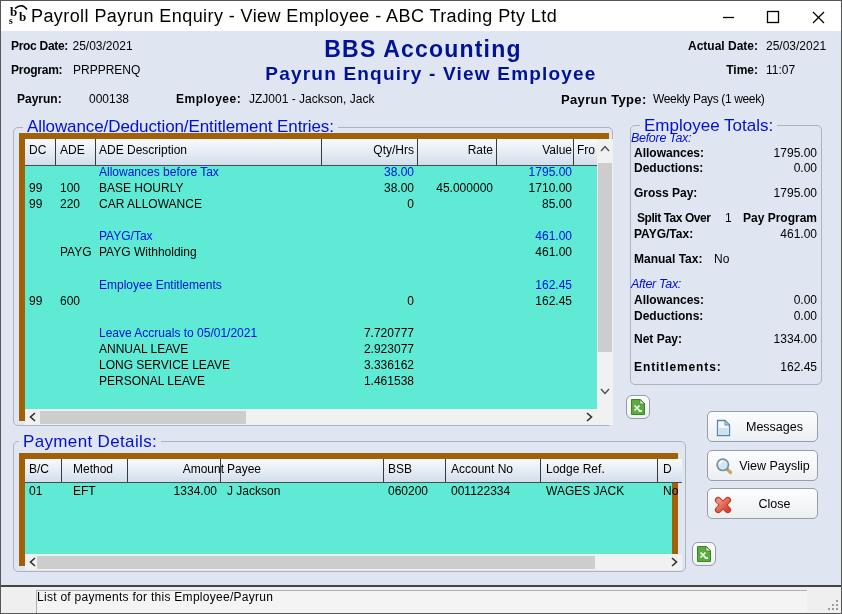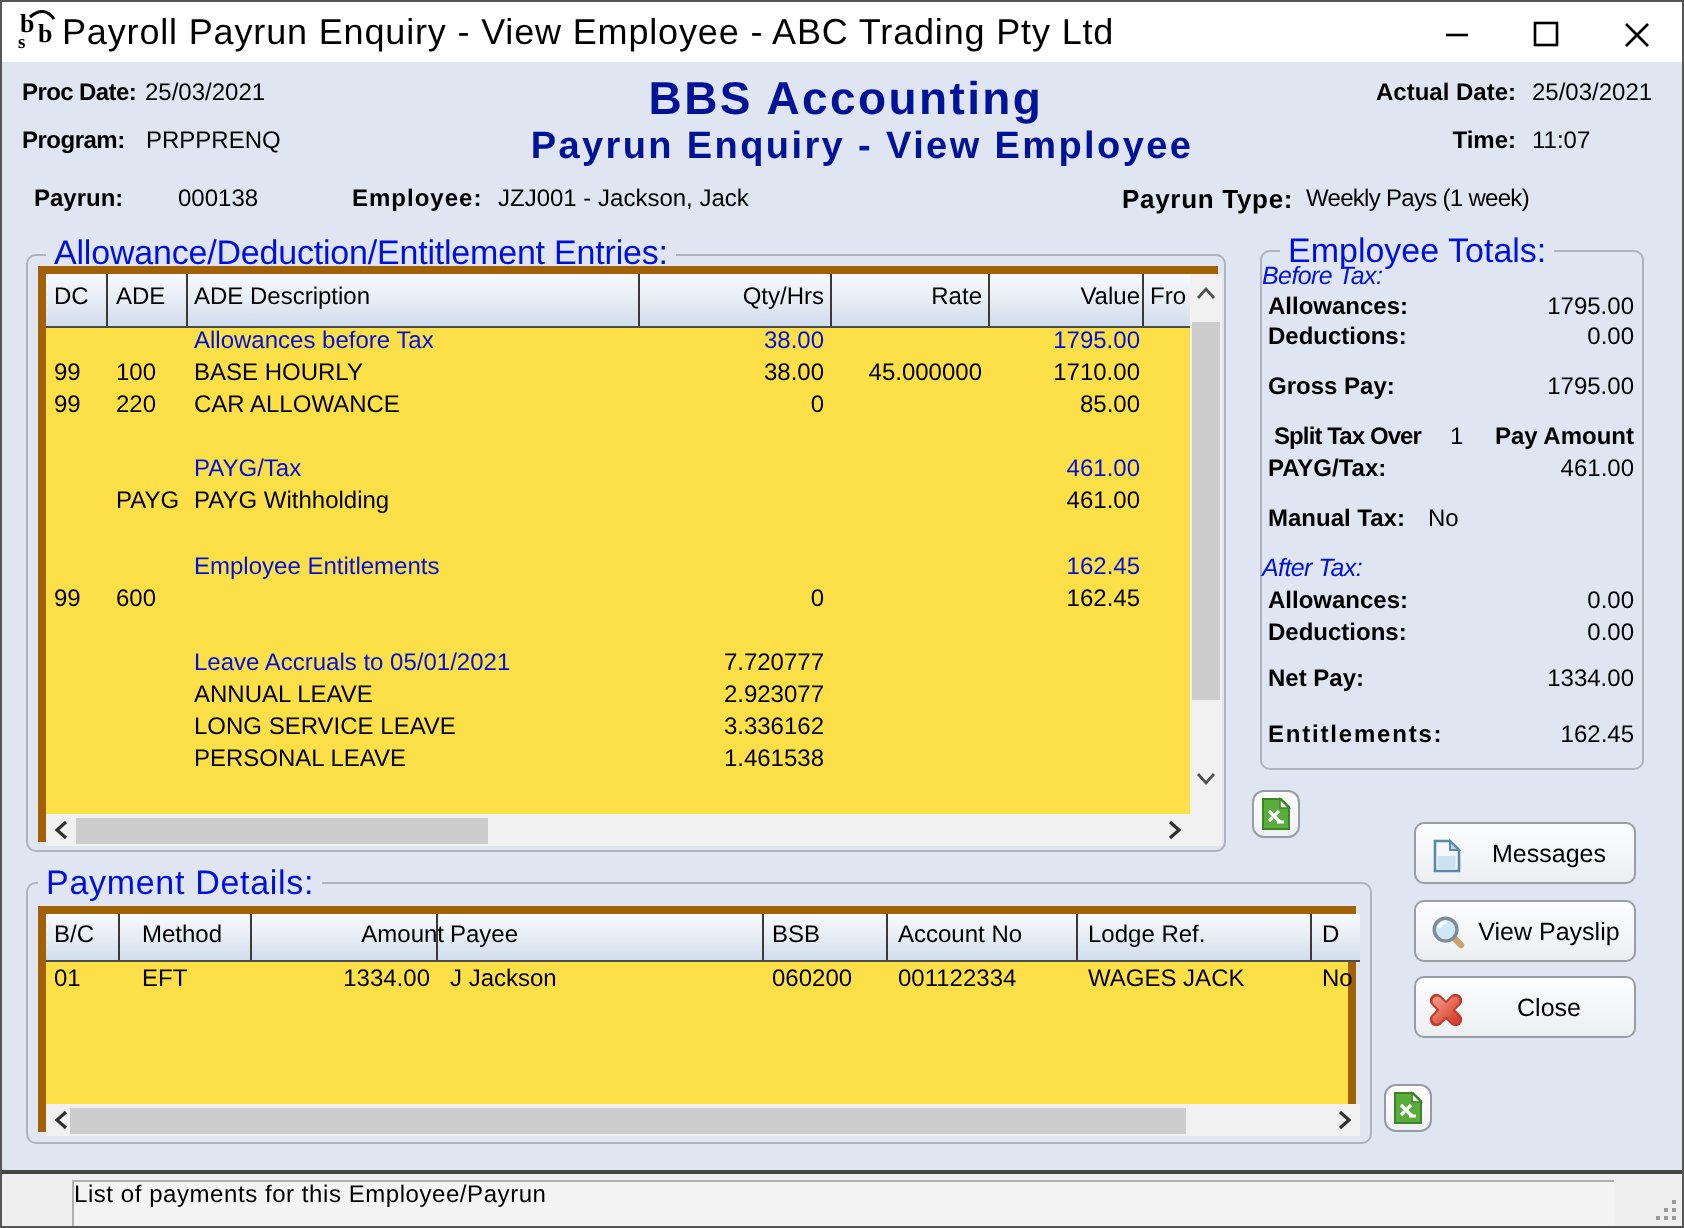--- a/index.html
+++ b/index.html
@@ -7,21 +7,21 @@
 body{font-family:"Liberation Sans",sans-serif;font-size:12px;color:#000;background:#dfe5f1}
 .abs{position:absolute}
 #win{position:absolute;left:0;top:0;width:842px;height:614px;border:1px solid #565656;background:#dfe5f1}
 #titlebar{position:absolute;left:0;top:0;width:840px;height:30px;background:#fff}
 .bold{font-weight:bold}
 .blue{color:#0010dc}
 .navy{color:#001295;font-weight:bold}
 .r{text-align:right}
 .grp{position:absolute;border:1px solid #aeb3bc;border-radius:5px}
 .grplab{position:absolute;color:#0010dc;background:#dfe5f1;padding:0 4px;line-height:15px;white-space:nowrap;font-size:17px}
-.tbl{position:absolute;background:#fde047;border:4px solid #a16207}
+.tbl{position:absolute;background:#5eead4;border:6px solid #a16207}
 .thead{position:absolute;left:0;top:0;background:linear-gradient(#f8fafc 0%,#e8eef5 45%,#d2deec 100%);border-bottom:1px solid #4c4c4c}
 .sep{position:absolute;top:0;width:1px;background:#3a3a3a}
 .track{position:absolute;background:#f1f1f1}
 .thumb{position:absolute;background:#cdcdcd}
 .t{position:absolute;white-space:nowrap;line-height:15px}
 .btn{position:absolute;left:706px;width:111px;height:31px;border:1px solid #989ea5;border-radius:5px;background:linear-gradient(#fcfdfe,#eceff2)}
 .xbtn{position:absolute;width:24px;height:24px;border:1px solid #979ca3;border-radius:6px;background:linear-gradient(#fdfdfd,#eef1f4)}
 </style>
 </head>
 <body>
@@ -132,21 +132,21 @@
   <div class="grplab" style="left:639px;top:117px;">Employee Totals:</div>
   <div class="t blue" style="left:630px;top:130px;font-style:italic;font-size:12.5px;letter-spacing:-0.3px">Before Tax:</div>
   <div class="t bold" style="left:633px;top:145px;">Allowances:</div>
   <div class="t r" style="left:706px;top:145px;width:110px;">1795.00</div>
   <div class="t bold" style="left:633px;top:160px;">Deductions:</div>
   <div class="t r" style="left:706px;top:160px;width:110px;">0.00</div>
   <div class="t bold" style="left:633px;top:184.5px;">Gross Pay:</div>
   <div class="t r" style="left:706px;top:184.5px;width:110px;">1795.00</div>
   <div class="t bold" style="left:636px;top:209.5px;letter-spacing:-0.45px">Split Tax Over</div>
   <div class="t" style="left:724px;top:209.5px;">1</div>
-  <div class="t bold r" style="left:706px;top:209.5px;width:110px;">Pay Amount</div>
+  <div class="t bold r" style="left:706px;top:209.5px;width:110px;">Pay Program</div>
   <div class="t bold" style="left:633px;top:225.5px;">PAYG/Tax:</div>
   <div class="t r" style="left:706px;top:225.5px;width:110px;">461.00</div>
   <div class="t bold" style="left:633px;top:251px;">Manual Tax:</div>
   <div class="t" style="left:713px;top:251px;">No</div>
   <div class="t blue" style="left:630px;top:276px;font-style:italic;font-size:12.5px;letter-spacing:-0.3px">After Tax:</div>
   <div class="t bold" style="left:633px;top:292px;">Allowances:</div>
   <div class="t r" style="left:706px;top:292px;width:110px;">0.00</div>
   <div class="t bold" style="left:633px;top:307.5px;">Deductions:</div>
   <div class="t r" style="left:706px;top:307.5px;width:110px;">0.00</div>
   <div class="t bold" style="left:633px;top:330.5px;">Net Pay:</div>

